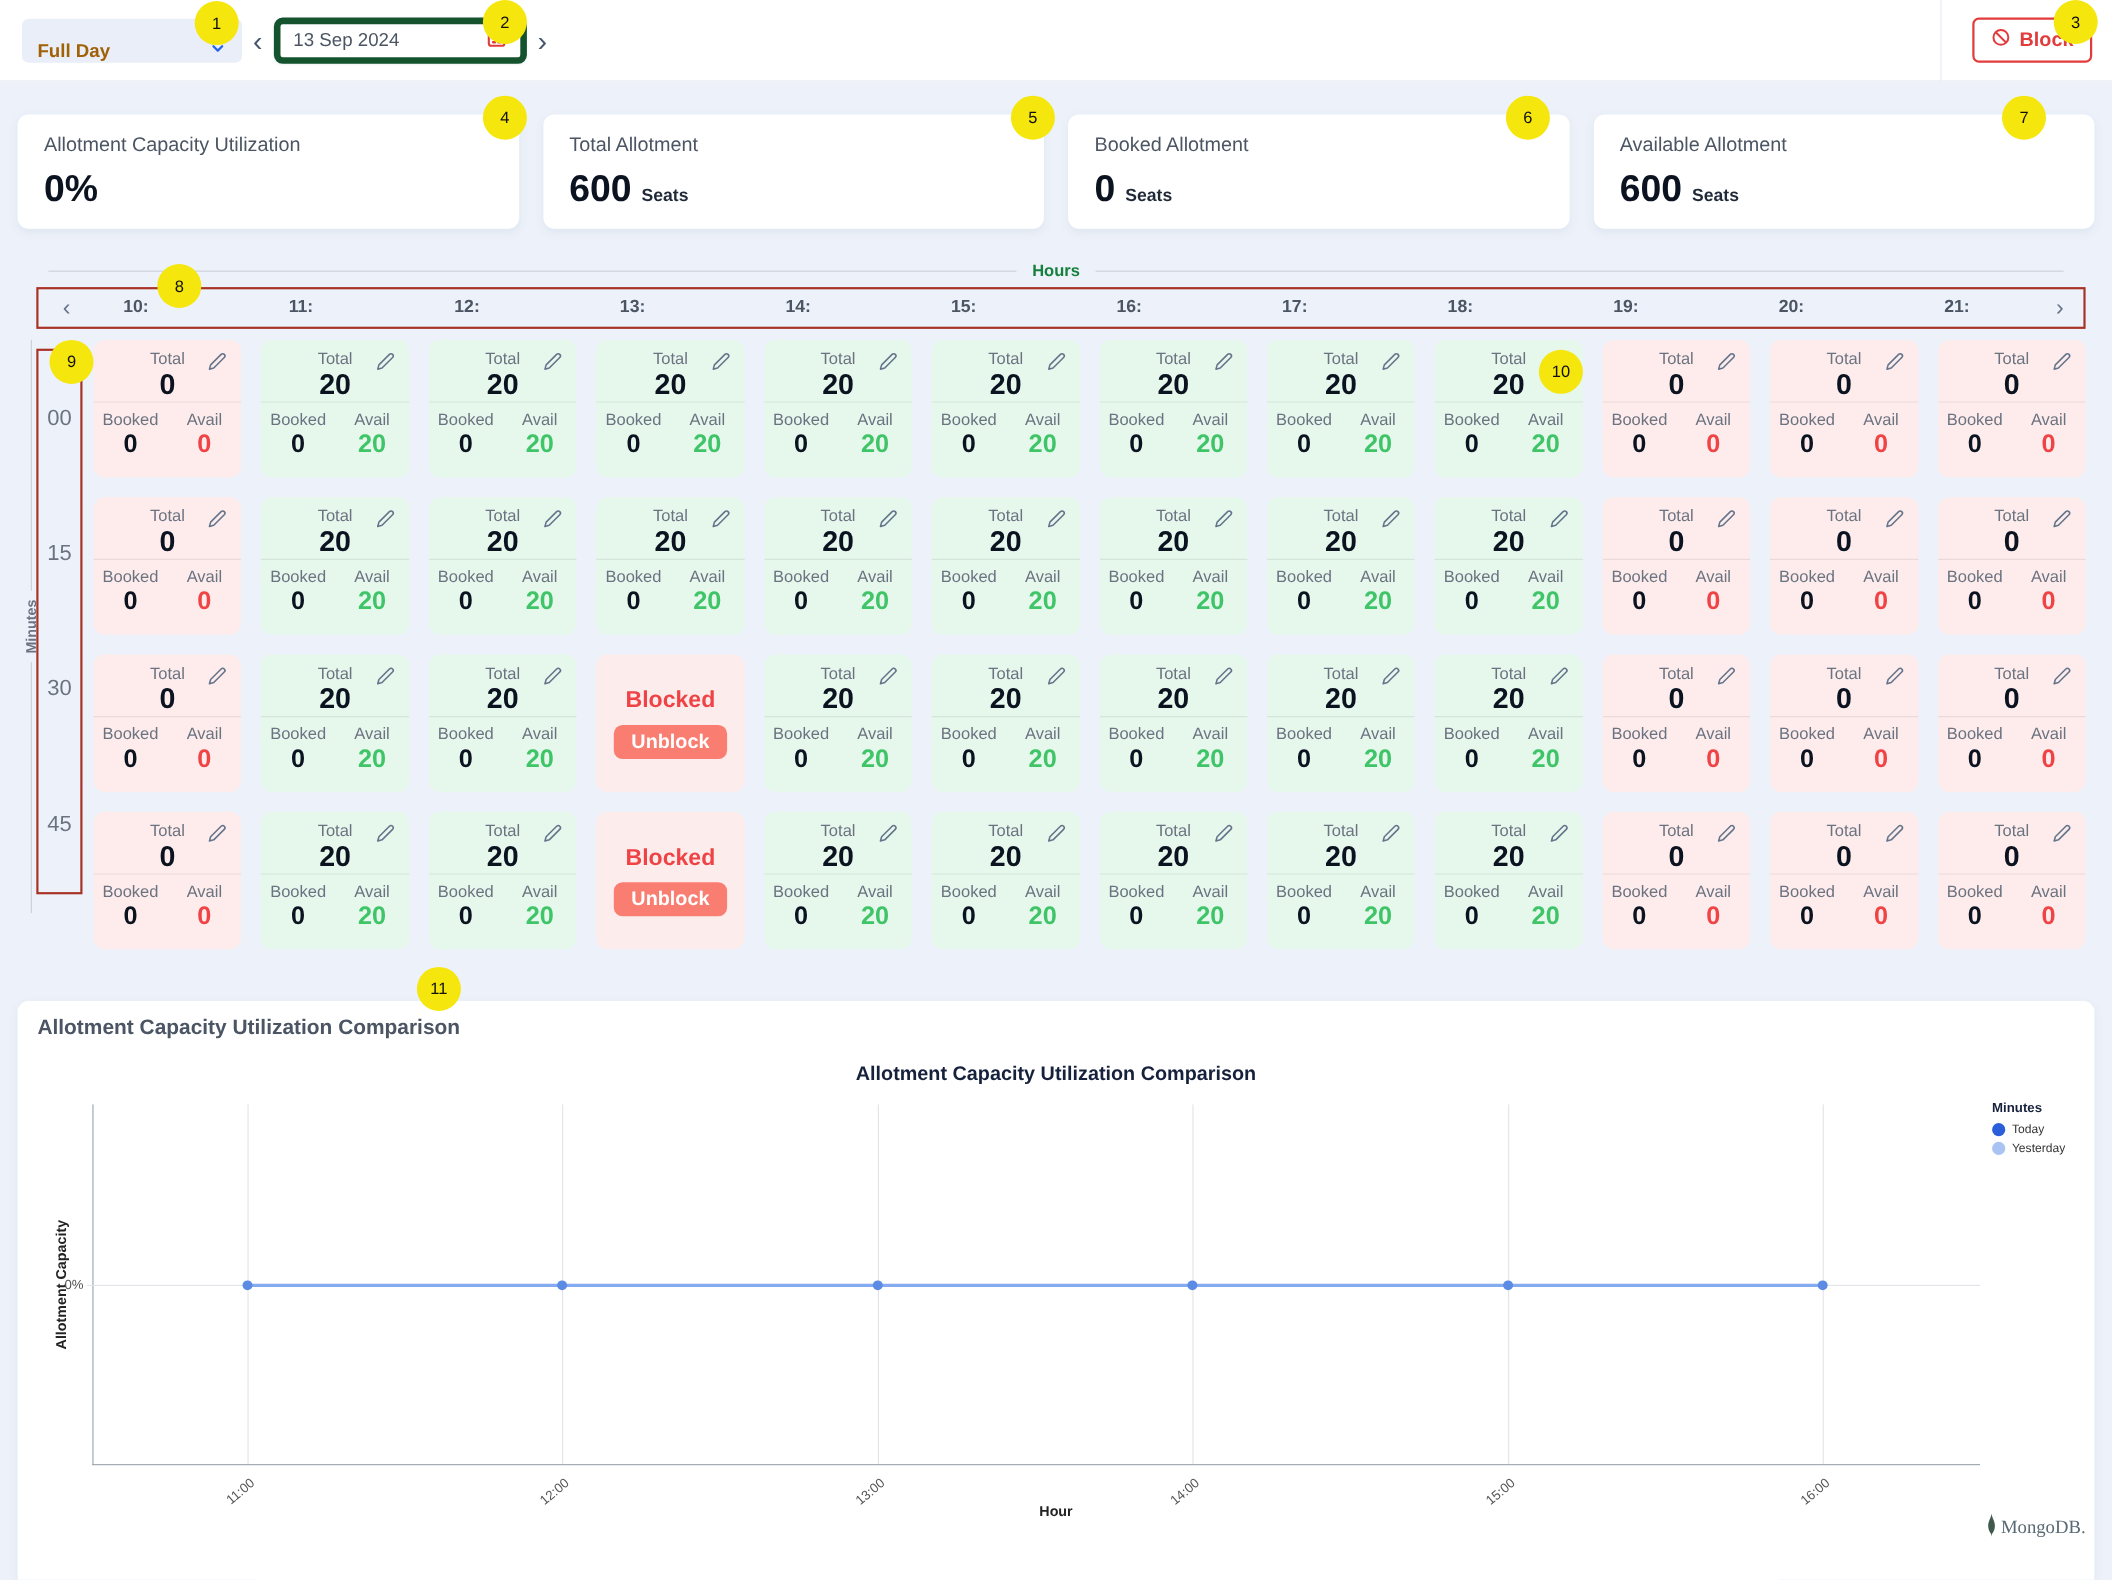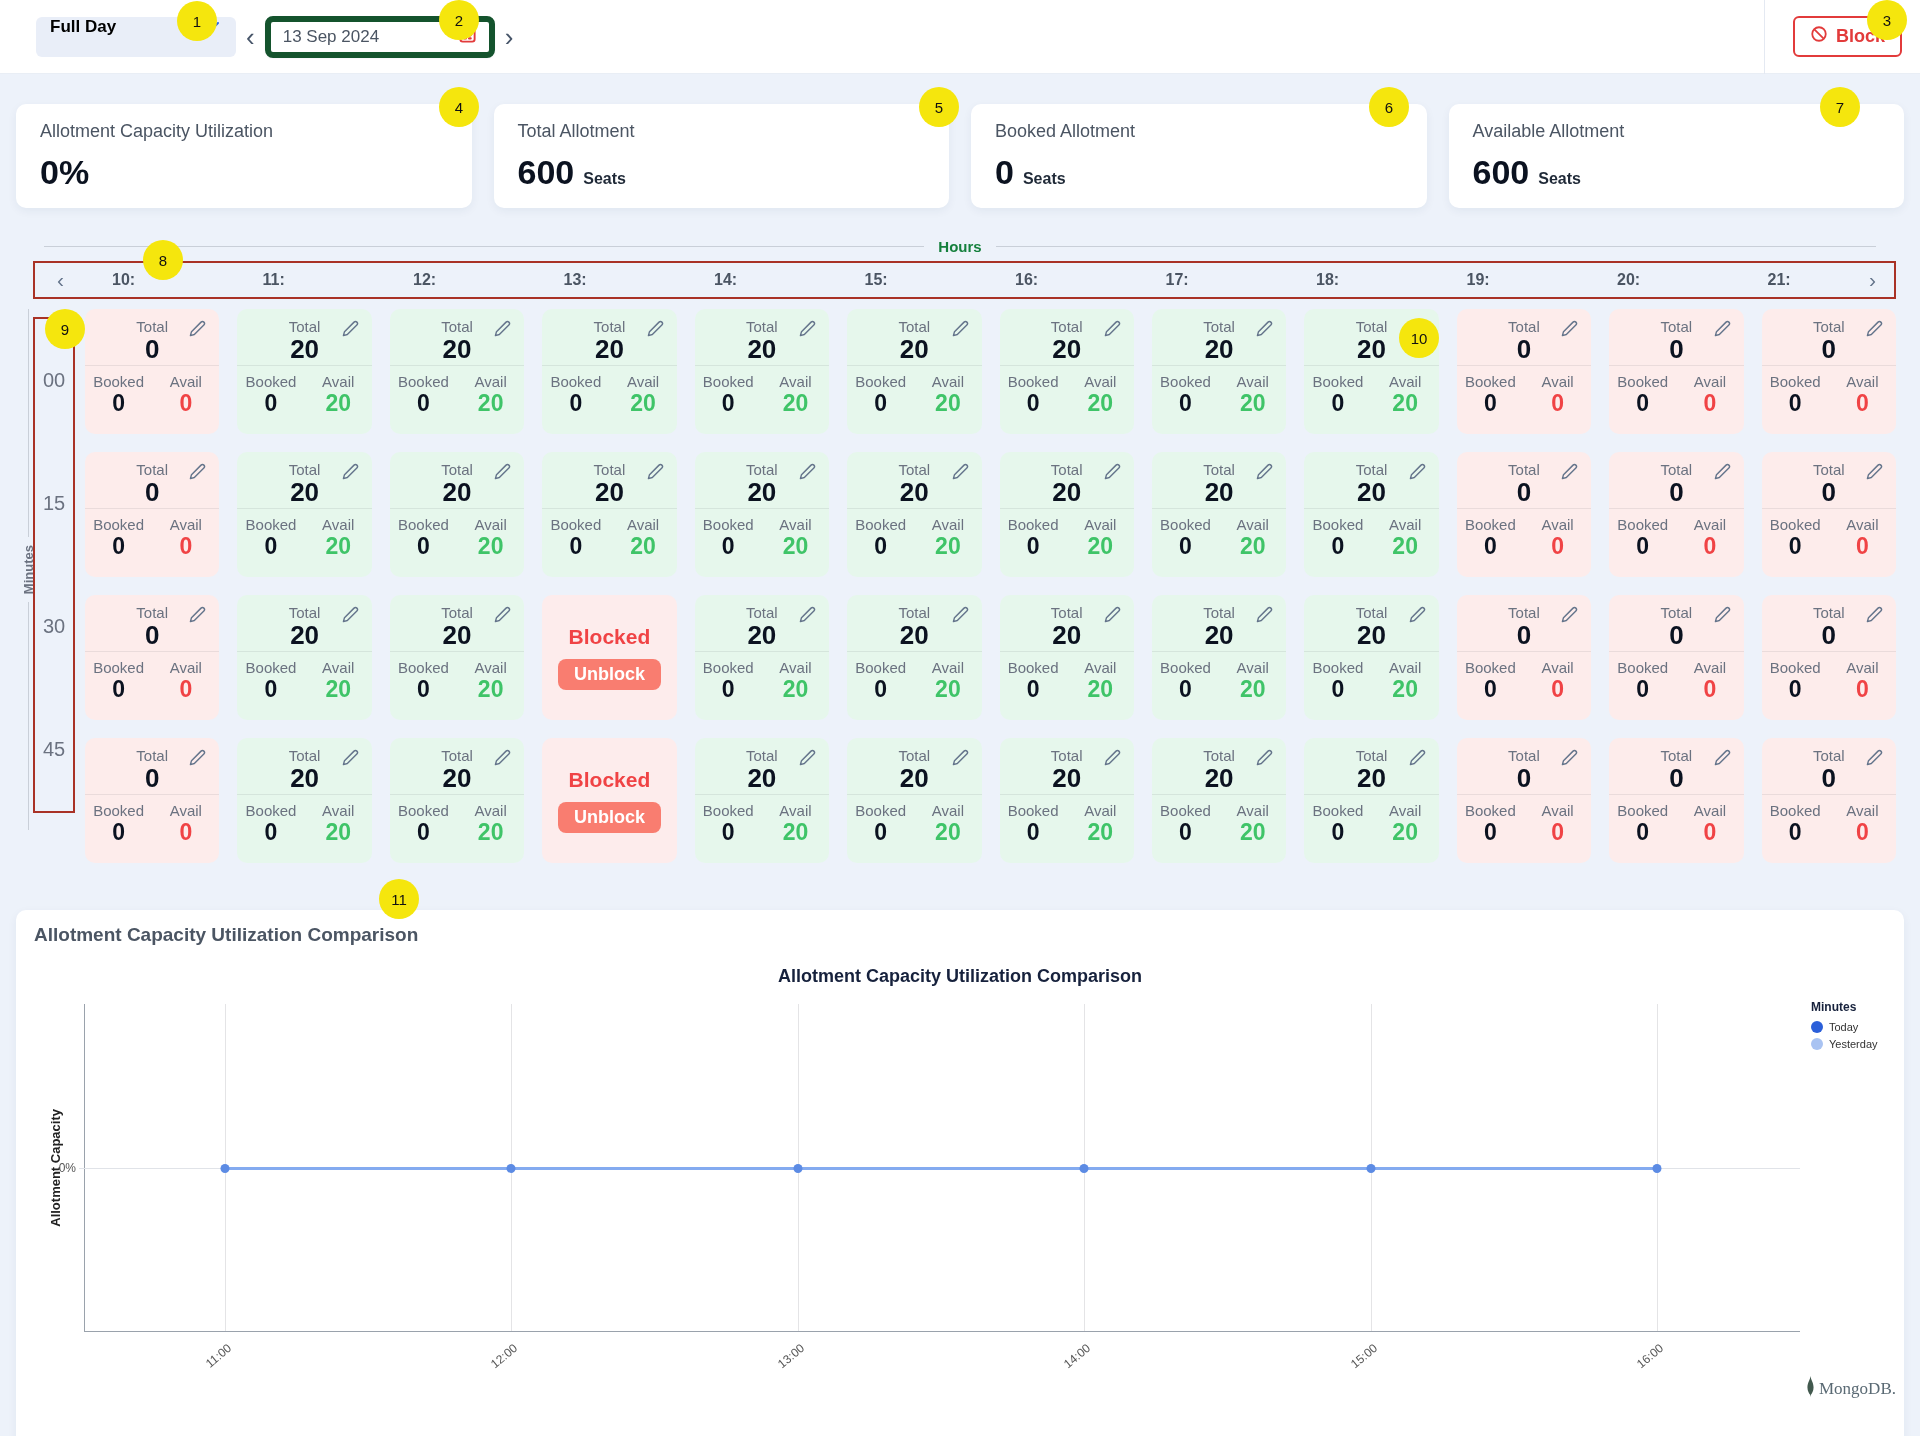--- a/index.html
+++ b/index.html
@@ -6,22 +6,22 @@
   html,body { margin:0; padding:0; }
   body {
     width:1920px; height:1436px; position:relative; overflow:hidden;
     background:#edf2fa; font-family:"Liberation Sans", sans-serif; color:#1f2937;
   }
 
   
   .topbar { height:74px; background:#ffffff; display:flex; align-items:center;
     padding:0 18px; border-bottom:1px solid #e9eef5; }
   .pill { width:200px; height:40px; background:#e9eef8; border-radius:6px;
-    display:flex; align-items:flex-start; justify-content:space-between; padding:0 14px;
-    color:#000000; font-weight:700; font-size:17px; cursor:pointer; margin-left:18px; }
+    display:flex; align-items:flex-end; justify-content:space-between; padding:0 14px;
+    color:#a16207; font-weight:700; font-size:17px; cursor:pointer; margin-left:2px; }
   .chev-btn { background:none; border:none; font-size:26px; line-height:1; color:#475569;
     padding:0 10px; cursor:pointer; font-family:inherit; }
   .date-box { width:230px; height:42px; background:#fff; border:6px solid #14532d;
     border-radius:8px; display:flex; align-items:center; justify-content:space-between;
     padding:0 12px; color:#4b5563; font-size:17px; box-shadow:0 1px 2px rgba(16,42,90,.05); }
   .block-area { margin-left:auto; border-left:1px solid #e4e9f2; height:74px;
     display:flex; align-items:center; padding-left:28px; }
   .block-btn { display:flex; gap:8px; align-items:center; border:2px solid #e23b3b;
     color:#e23b3b; background:#fff; font-weight:700; font-size:18px; border-radius:6px;
     padding:7px 15px; cursor:pointer; font-family:inherit; }
@@ -959,20 +959,21 @@
       </div>
       <div class="data-line" style="left: 140px; width: 1432px;"></div>
       <div class="dot" style="left: 140px;"></div>
       <div class="dot" style="left: 426.4px;"></div>
       <div class="dot" style="left: 712.8px;"></div>
       <div class="dot" style="left: 999.2px;"></div>
       <div class="dot" style="left: 1285.6px;"></div>
       <div class="dot" style="left: 1572px;"></div>
     </div>
 
+  <div class="xlab">Hour</div>
 
   <div class="legend">
     <div class="legend-title">Minutes</div>
     <div>
         <div class="legend-item">
           <span class="legend-dot" style="background: rgb(43, 95, 217);"></span>
           <span>Today</span>
         </div>
         <div class="legend-item">
           <span class="legend-dot" style="background: rgb(169, 195, 242);"></span>

